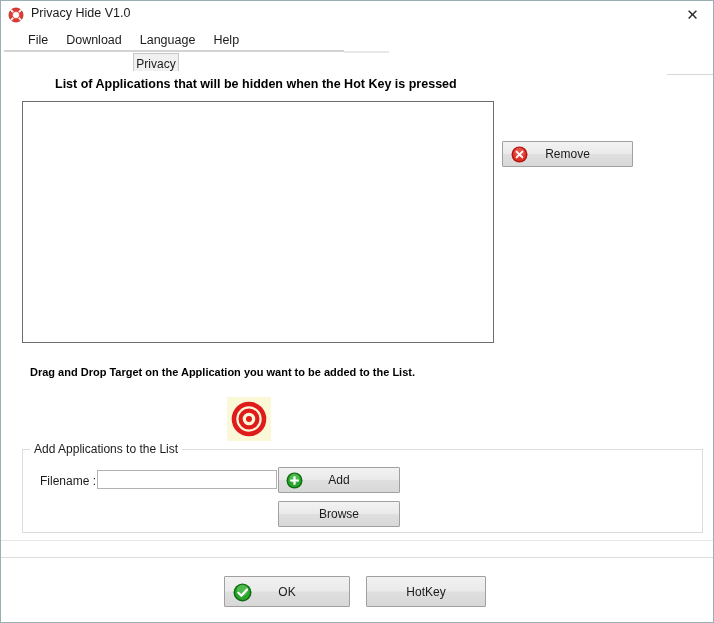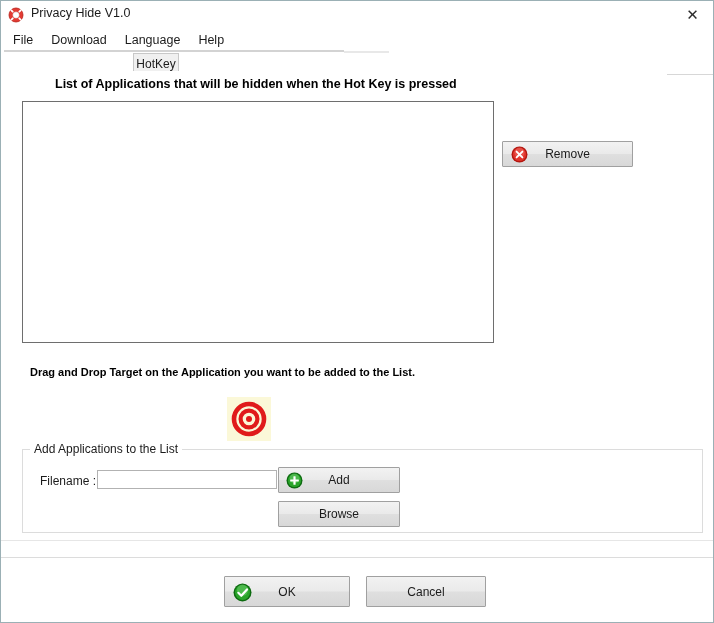--- a/index.html
+++ b/index.html
@@ -61,21 +61,21 @@
 
   
   .menubar {
     position: absolute;
     left: 0; top: 28px;
     width: 714px;
     height: 22px;
     background: #ffffff;
     display: flex;
     align-items: center;
-    padding-left: 3px;
+    padding-left: 18px;
     box-sizing: border-box;
   }
   .menu-item {
     font-size: 12.5px;
     color: #1b1b1b;
     padding: 2px 9px;
     cursor: default;
     white-space: nowrap;
   }
 
@@ -324,21 +324,21 @@
     <div class="menu-item">File</div>
     <div class="menu-item">Download</div>
     <div class="menu-item">Language</div>
     <div class="menu-item">Help</div>
   </div>
 
   <div class="tab-topline"></div>
   <div class="tab-topline2"></div>
   <div class="tabstrip">
     <div class="tab-underline"></div>
-    <div class="tab tab-1">HotKey</div>
+    <div class="tab tab-1">Privacy</div>
     <div class="tab tab-2">Options</div>
   </div>
 
   <div class="content">
 
     <div class="heading">List of Applications that will be hidden when the Hot Key is pressed</div>
 
     <div class="listbox"></div>
 
     <div class="btn btn-remove">
@@ -402,16 +402,16 @@
         <circle cx="9.5" cy="9.5" r="9" fill="#0d6b10"></circle>
         <circle cx="9.5" cy="9.5" r="7.5" fill="#2aa42a"></circle>
         <circle cx="9.5" cy="7.2" r="5.6" fill="#6fd06f" opacity="0.5"></circle>
         <path d="M5.3 9.8 L8.3 12.8 L14.0 6.4" fill="none" stroke="#ffffff" stroke-width="2.2" stroke-linecap="round" stroke-linejoin="round"></path>
       </svg>
     </span>
     <span>OK</span>
   </div>
 
   <div class="btn btn-cancel">
-    <span>Cancel</span>
+    <span>HotKey</span>
   </div>
 
 </div>
 
 </body></html>

